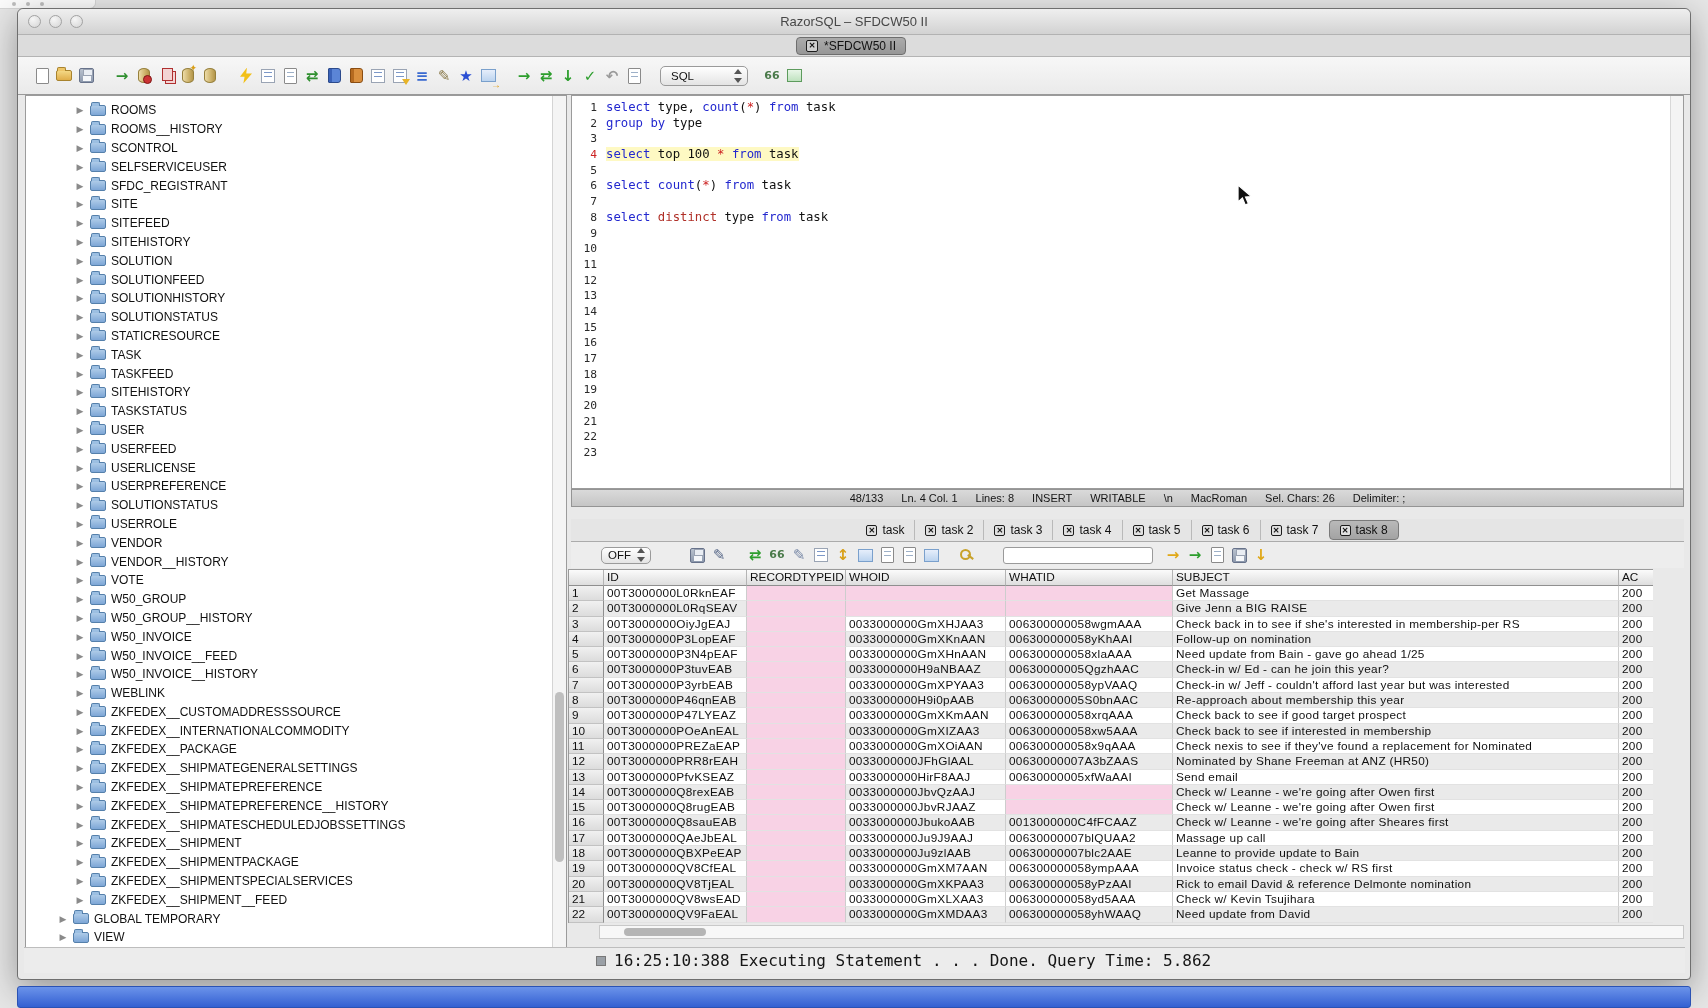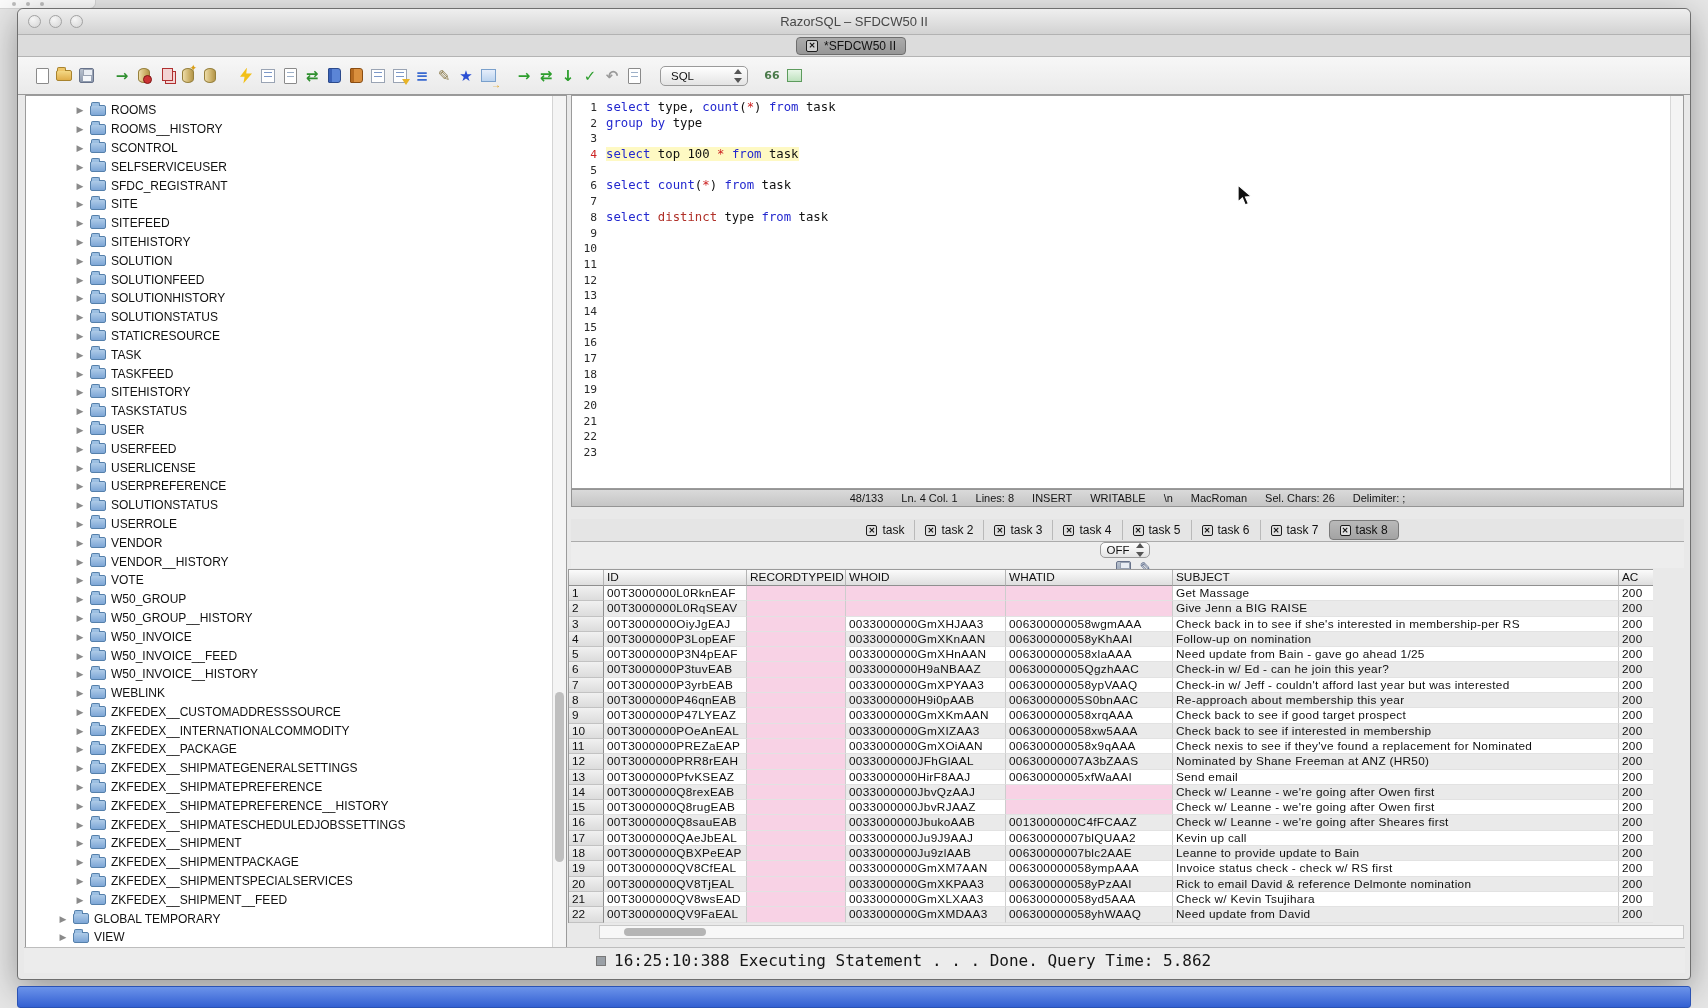--- a/index.html
+++ b/index.html
@@ -109,21 +109,21 @@
   .results-tabs{left:553px;top:510px;width:1113px;height:23px;background:#e5e5e5;
     border-bottom:1px solid #ababab;display:flex;justify-content:center;align-items:center;}
   .rtab{height:20px;display:flex;align-items:center;gap:5px;padding:0 10px;font-size:12px;color:#111;
     border-left:1px solid #b9b9b9;}
   .rtab:first-child{border-left:none;}
   .rtab .closebox{width:11px;height:11px;background:#e0e0e0;}
   .rtab.active{background:linear-gradient(180deg,#b9b9b9,#a3a3a3);border:1px solid #7a7a7a;
     border-radius:4px;}
 
   .results-toolbar{left:553px;top:533px;width:1113px;height:26px;background:#ededed;
-    display:flex;align-items:center;padding-left:30px;flex-direction:column;}
+    display:flex;align-items:center;padding-left:30px;}
   .search-input{width:150px;height:17px;border:1px solid #9a9a9a;border-radius:3px;background:#fff;
     font-size:11px;padding:0 4px;margin:0 10px;}
 
   .results-table{left:550px;top:560px;width:1085px;height:354px;display:grid;
     grid-template-columns:35px 143px 99px 160px 167px 446px 35px;
     grid-template-rows:16px repeat(22,15.3px);
     border-left:1px solid #9a9a9a;border-top:1px solid #9a9a9a;background:#fff;
     font-size:11.8px;color:#101010;overflow:hidden;}
   .hcell{background:linear-gradient(180deg,#fbfbfb,#dedede);border-right:1px solid #b4b4b4;
     border-bottom:1px solid #8f8f8f;padding:0 3px;line-height:15px;white-space:nowrap;overflow:hidden;}
@@ -796,21 +796,21 @@
       <div class="dcell alt pink"></div>
       <div class="dcell alt">0033000000JbukoAAB</div>
       <div class="dcell alt">0013000000C4fFCAAZ</div>
       <div class="dcell alt">Check w/ Leanne - we're going after Sheares first</div>
       <div class="dcell alt">200</div>
       <div class="ncell">17</div>
       <div class="dcell">00T3000000QAeJbEAL</div>
       <div class="dcell pink"></div>
       <div class="dcell">0033000000Ju9J9AAJ</div>
       <div class="dcell">00630000007blQUAA2</div>
-      <div class="dcell">Kevin up call</div>
+      <div class="dcell">Massage up call</div>
       <div class="dcell">200</div>
       <div class="ncell">18</div>
       <div class="dcell alt">00T3000000QBXPeEAP</div>
       <div class="dcell alt pink"></div>
       <div class="dcell alt">0033000000Ju9zlAAB</div>
       <div class="dcell alt">00630000007blc2AAE</div>
       <div class="dcell alt">Leanne to provide update to Bain</div>
       <div class="dcell alt">200</div>
       <div class="ncell">19</div>
       <div class="dcell">00T3000000QV8CfEAL</div>

